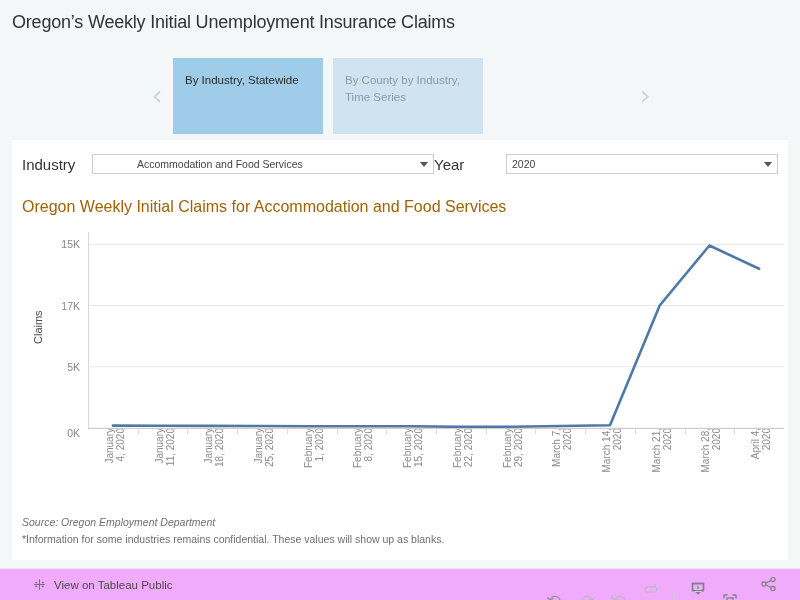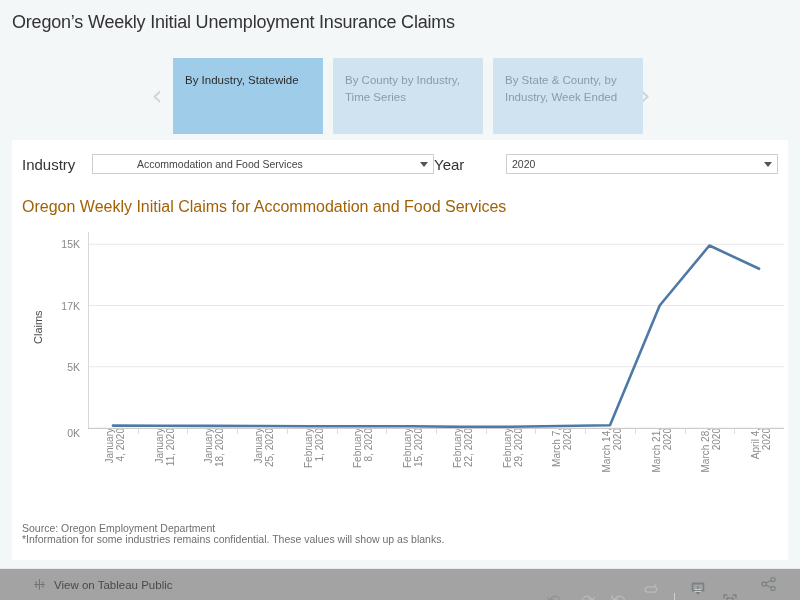--- a/index.html
+++ b/index.html
@@ -199,34 +199,34 @@
 
   
   .footnote {
     position: absolute;
     left: 10px;
     font-size: 10.5px;
     color: #6f6f6f;
   }
   .footnote.source {
     top: 376px;
-    margin-top: 6px;
+    font-style: italic;
   }
   .footnote.note {
     top: 393px;
   }
 
   
   .toolbar {
     position: absolute;
     left: 0;
     top: 568px;
     width: 800px;
     height: 32px;
-    background: #a3a3a3;
+    background: #f0abfc;
     border-top: 1px solid #e4e9eb;
   }
   .tb-left {
     position: absolute;
     left: 32px;
     top: 8px;
     display: flex;
     align-items: center;
     gap: 7px;
     font-size: 11.5px;
@@ -273,24 +273,20 @@
   <div class="story-arrow prev">‹</div>
   <div class="story-arrow next">›</div>
   <div class="story-tabs">
     <div class="story-tab active">
       <span>By Industry,</span>
       <span>Statewide</span>
     </div>
     <div class="story-tab inactive">
       <span>By County by Industry,</span>
       <span>Time Series</span>
-    </div>
-    <div class="story-tab inactive">
-      <span>By State &amp; County, by</span>
-      <span>Industry, Week Ended</span>
     </div>
   </div>
 </div>
 
 <div class="card">
 
   <div class="filters">
     <div class="filter-label industry">Industry</div>
     <div class="select-box industry">
       <span>Accommodation and Food Services</span>

